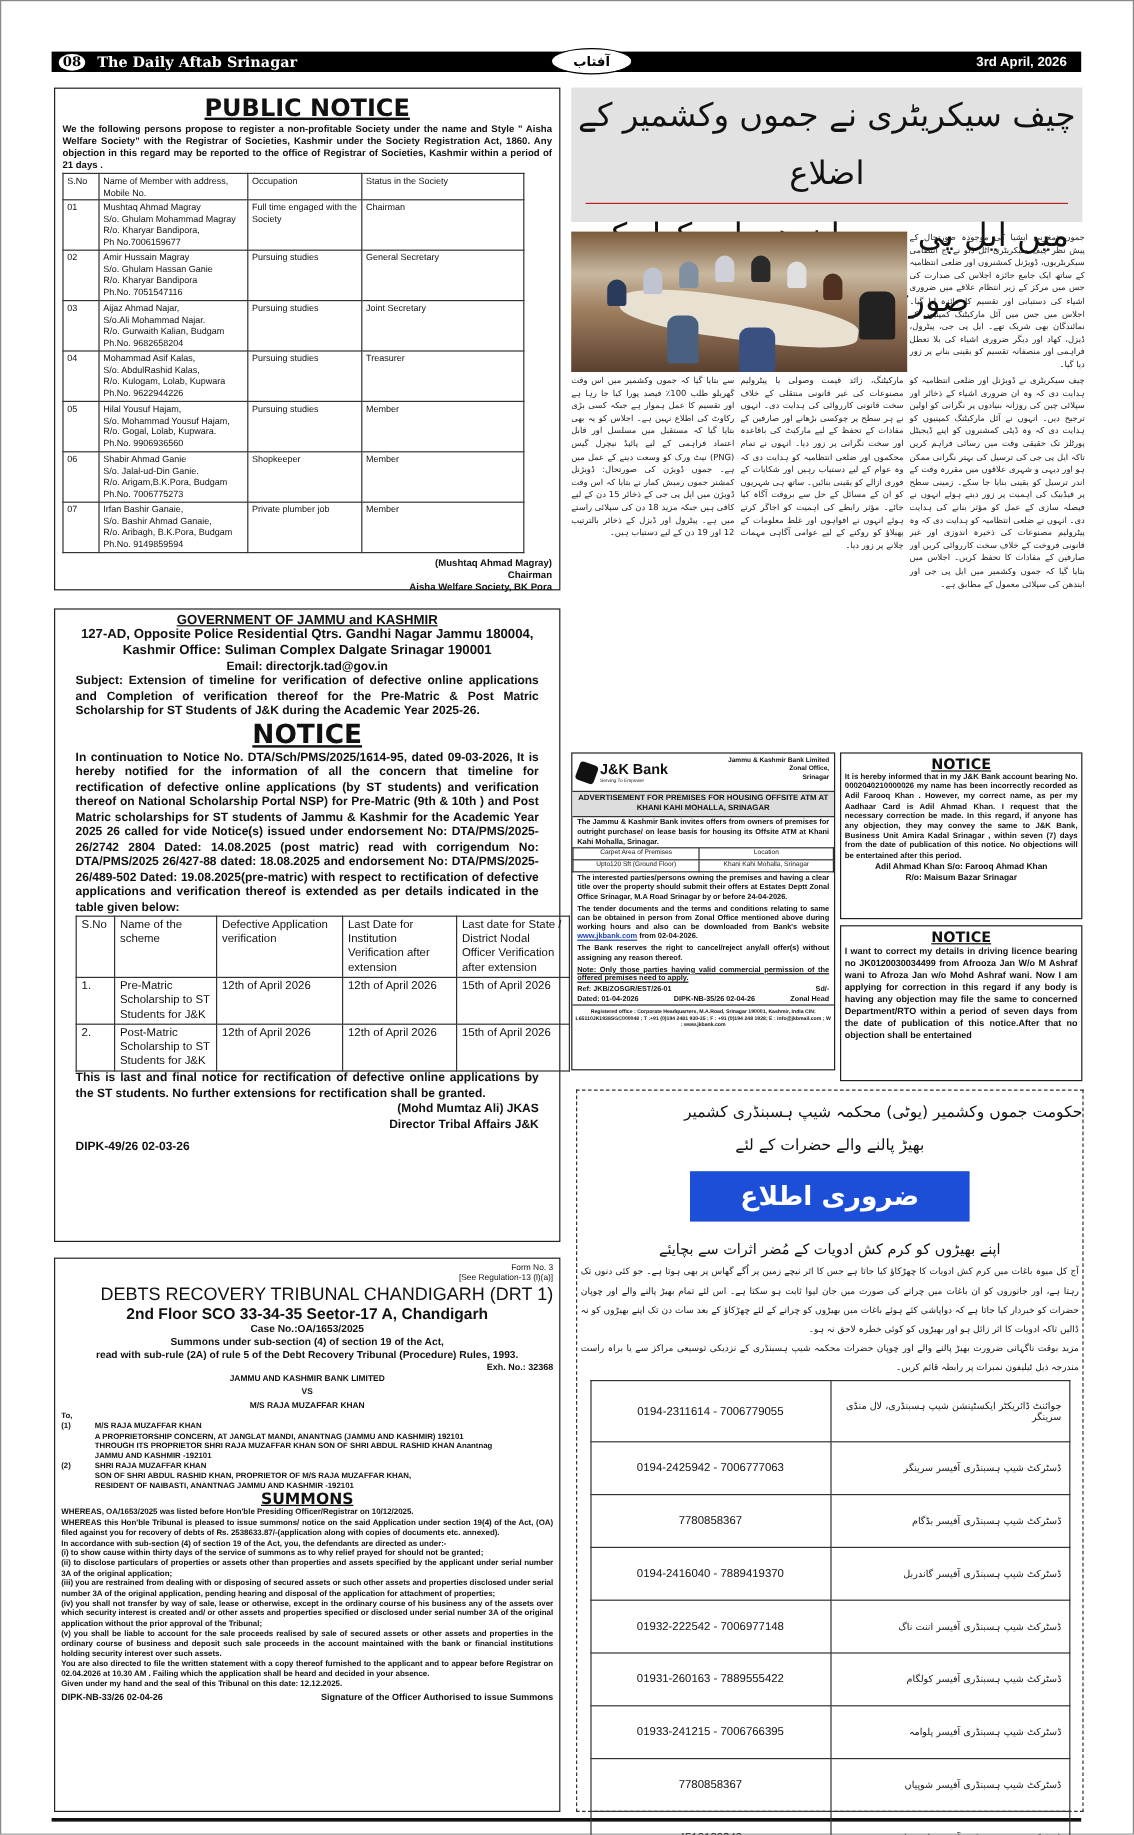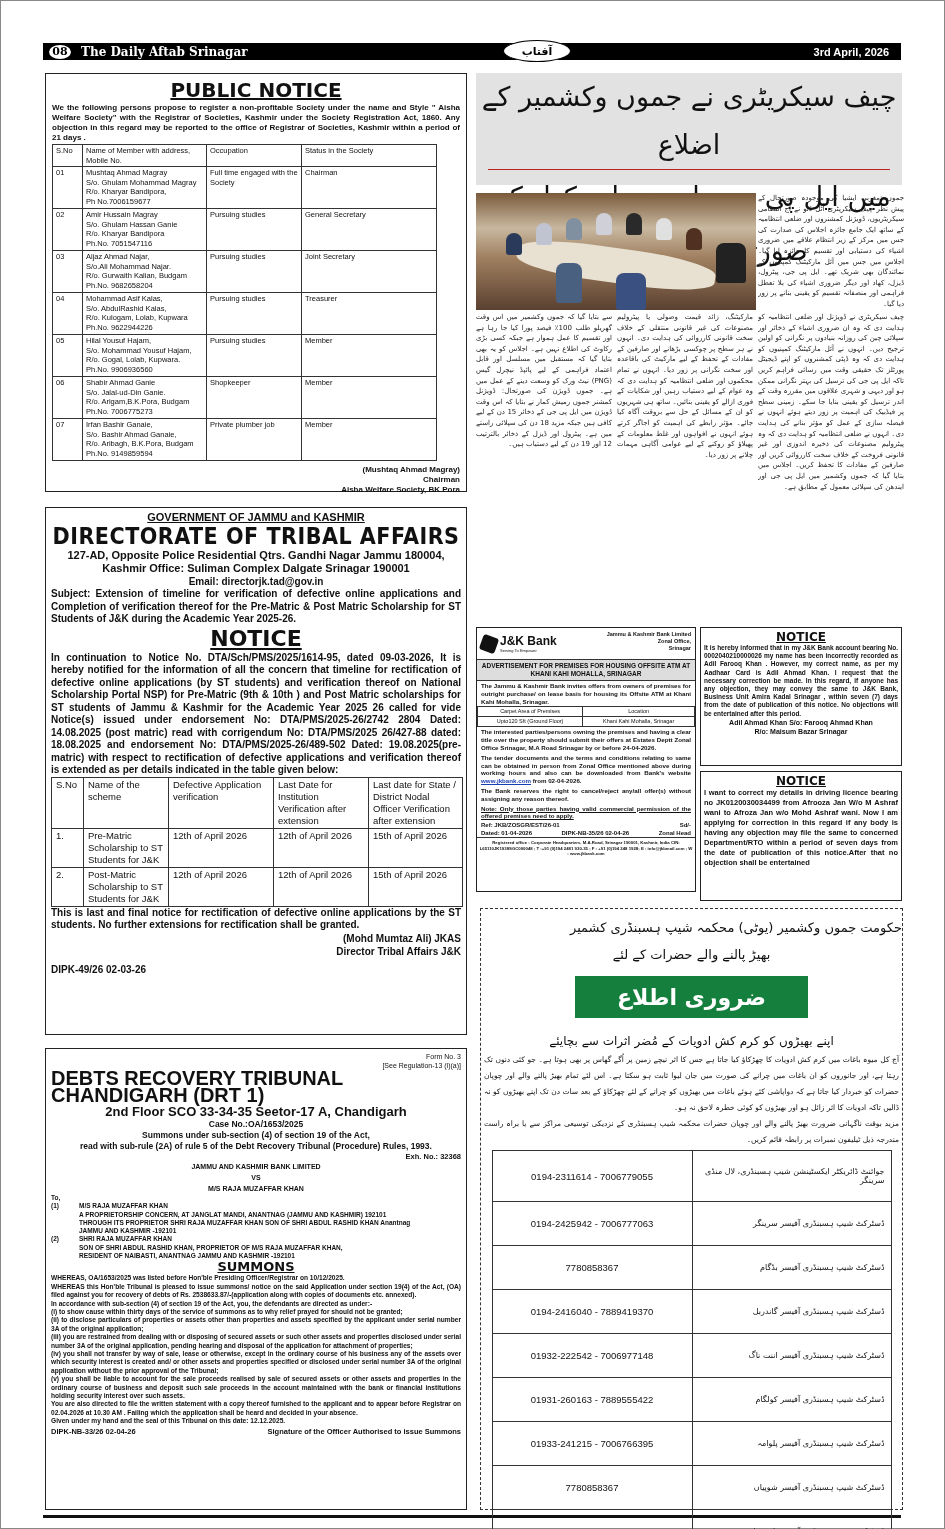--- a/index.html
+++ b/index.html
@@ -1,54 +1,54 @@
 <!DOCTYPE html>
 <html><head>
 <meta charset="utf-8">
 <style>
   * { box-sizing: border-box; margin: 0; padding: 0; }
   body { width: 945px; height: 1529px; background: #fff; font-family: "Liberation Sans", sans-serif; color: #111; position: relative; overflow: hidden; }
   .frame { position: absolute; left: 0; top: 0; width: 945px; height: 1529px; border: 1px solid #888; }
   .masthead { position: absolute; left: 43px; top: 43px; width: 858px; height: 17px; background: #000; color: #fff; display: flex; align-items: center; }
   .masthead .pg { background: #fff; color: #000; border-radius: 50%; width: 22px; height: 14px; margin-left: 6px; font: bold 11px "DejaVu Serif", serif; display: flex; align-items: center; justify-content: center; }
   .masthead .paper { font: bold 12px "DejaVu Serif", serif; margin-left: 10px; }
-  .masthead .logo { position: absolute; left: 460px; top: -3px; width: 68px; height: 22px; background: #fff; border-radius: 50%; border: 1px solid #000; font: bold 11px "DejaVu Sans", sans-serif; color: #000; display: flex; align-items: center; justify-content: center; }
+  .masthead .logo { position: absolute; left: 416px; top: -3px; width: 68px; height: 22px; background: #fff; border-radius: 50%; border: 1px solid #000; font: bold 11px "DejaVu Sans", sans-serif; color: #000; display: flex; align-items: center; justify-content: center; }
   .masthead .date { position: absolute; right: 12px; font: bold 11px "Liberation Sans", sans-serif; }
 
   .box { position: absolute; border: 1.5px solid #222; background: #fff; }
   .title-big { font-family: "DejaVu Sans", sans-serif; font-weight: bold; text-align: center; text-decoration: underline; }
   table { border-collapse: collapse; }
   td, th { border: 1px solid #333; vertical-align: top; text-align: left; font-weight: normal; }
 
   
   #pn { left: 45px; top: 73px; width: 422px; height: 419px; padding: 4px 6px; }
   #pn h1 { font-size: 20px; margin-bottom: 1px; }
   #pn .intro { font-size: 8px; line-height: 10px; font-weight: bold; text-align: justify; }
   #pn table { width: 385px; font-size: 7.5px; line-height: 9.5px; margin-top: 1px; }
   #pn td { padding: 1px 3px; height: 42px; }
   #pn tr.hdr td { height: 20px; }
   #pn .sign { text-align: right; font-size: 8px; font-weight: bold; line-height: 10px; margin-top: 4px; }
 
   
-  #tribal { left: 45px; top: 507px; width: 422px; height: 528px; padding: 3px 5px; }
+  #tribal { left: 45px; top: 507px; width: 422px; height: 528px; padding: 3px 17px; }
   #tribal .gov { text-align: center; font: bold 11px "Liberation Sans", sans-serif; text-decoration: underline; }
   #tribal .dir { text-align: center; font: bold 23px "DejaVu Sans Condensed", "DejaVu Sans", sans-serif; letter-spacing: 0.5px; line-height: 26px; }
   #tribal .addr { text-align: center; font-weight: bold; font-size: 11px; line-height: 13px; }
   #tribal .email { text-align: center; font-weight: bold; font-size: 10px; line-height: 13px; }
   #tribal .subj, #tribal .body { font-size: 10px; line-height: 12.5px; text-align: justify; font-weight: bold; }
   #tribal .notice { font-size: 22px; line-height: 26px; }
   #tribal table { width: 412px; font-size: 9.5px; line-height: 12px; font-weight: bold; }
   #tribal td { padding: 1px 4px; }
   #tribal .sign { text-align: right; font-weight: bold; font-size: 10px; line-height: 13px; }
   #tribal .ref { font-weight: bold; font-size: 10px; margin-top: 6px; }
 
   
   #drt { left: 45px; top: 1048px; width: 422px; height: 462px; padding: 3px 5px; }
   #drt .form { text-align: right; font-size: 7px; line-height: 9px; }
-  #drt .t1 { text-align: left; font-weight: bold; font-size: 20px; line-height: 17px; }
+  #drt .t1 { text-align: right; font-weight: normal; font-size: 15px; line-height: 17px; }
   #drt .t2 { text-align: center; font-weight: bold; font-size: 13px; line-height: 15px; }
   #drt .t3 { text-align: center; font-weight: bold; font-size: 8.5px; line-height: 11px; }
   #drt .exh { text-align: right; font-weight: bold; font-size: 7.5px; }
   #drt .party { text-align: center; font-weight: bold; font-size: 7px; line-height: 11px; }
   #drt .addr { font-size: 6.5px; line-height: 8.3px; font-weight: bold; }
   #drt .addr .row { display: flex; }
   #drt .addr .num { width: 28px; flex: none; }
   #drt .summons { font-size: 13px; text-align: center; line-height: 14px; }
   #drt .txt { font-size: 6.6px; line-height: 8.4px; font-weight: bold; text-align: justify; }
   #drt .foot { display: flex; justify-content: space-between; font-weight: bold; font-size: 7.5px; margin-top: 1px; }
@@ -89,21 +89,21 @@
   #n2 { left: 700px; top: 771px; width: 202px; height: 130px; padding: 2px 3px; }
   .ntitle { font-family: "DejaVu Sans", sans-serif; font-weight: bold; text-align: center; text-decoration: underline; font-size: 12px; line-height: 14px; }
   #n1 .t { font-size: 6.5px; line-height: 8.2px; font-weight: bold; text-align: justify; }
   #n1 .sig { font-size: 7px; line-height: 9px; font-weight: bold; text-align: center; }
   #n2 .t { font-size: 7.5px; line-height: 10px; font-weight: bold; text-align: justify; }
 
   
   #sheep { position: absolute; left: 480px; top: 908px; width: 423px; height: 602px; border: 1.5px dashed #333; font-family: "DejaVu Sans", sans-serif; direction: rtl; }
   #sheep .h1 { text-align: right; font-size: 13px; line-height: 22px; margin-top: 8px; }
   #sheep .h2 { text-align: center; font-size: 13px; line-height: 22px; margin-top: 5px; }
-  #sheep .banner { margin: 10px auto 12px; width: 233px; height: 42px; background: #15803d; color: #fff; font-size: 22px; font-weight: bold; display: flex; align-items: center; justify-content: center; }
+  #sheep .banner { margin: 10px auto 12px; width: 233px; height: 42px; background: #1d4ed8; color: #fff; font-size: 22px; font-weight: bold; display: flex; align-items: center; justify-content: center; }
   #sheep .h3 { text-align: center; font-size: 12px; line-height: 22px; margin-top: 8px; }
   #sheep .body { font-size: 7.5px; line-height: 16px; text-align: justify; padding: 0 3px; }
   #sheep table { direction: ltr; margin: 2px auto 0; width: 400px; font-size: 9.5px; }
   #sheep td { height: 20.5px; vertical-align: middle; padding: 16px 6px; border: 1px solid #333; }
   #sheep td.ph { text-align: center; font-family: "Liberation Sans", sans-serif; width: 200px; }
   #sheep td.ur { text-align: right; direction: rtl; font-size: 8px; }
   #sheep .foot { direction: ltr; display: flex; justify-content: space-between; padding: 0 6px; margin-top: 6px; font-size: 9px; font-weight: bold; font-family: "Liberation Sans", sans-serif; }
   #sheep .foot .pub { direction: rtl; font-family: "DejaVu Sans", sans-serif; font-weight: normal; font-size: 11px; }
   #sheep .fbar { margin: 6px 0 0 10px; width: 370px; height: 18px; background: #111; color: #fff; text-align: center; font-size: 9px; line-height: 18px; font-weight: bold; }
 </style>
@@ -211,21 +211,20 @@
     </table>
   <div class="sign">
     <div>(Mushtaq Ahmad Magray)</div>
     <div>Chairman</div>
     <div>Aisha Welfare Society, BK Pora</div>
   </div>
 </div>
 
 <div class="box" id="tribal">
   <div class="gov">GOVERNMENT OF JAMMU and KASHMIR</div>
-  <div class="dir">DIRECTORATE OF TRIBAL AFFAIRS</div>
   <div class="addr">127-AD, Opposite Police Residential Qtrs. Gandhi Nagar Jammu 180004,</div>
   <div class="addr">Kashmir Office: Suliman Complex Dalgate Srinagar 190001</div>
   <div class="email">Email: directorjk.tad@gov.in</div>
   <p class="subj">Subject: Extension of timeline for verification of defective online applications and Completion of verification thereof for the Pre-Matric &amp; Post Matric Scholarship for ST Students of J&amp;K during the Academic Year 2025-26.</p>
   <div class="title-big notice">NOTICE</div>
   <p class="body">In continuation to Notice No. DTA/Sch/PMS/2025/1614-95, dated 09-03-2026, It is hereby notified for the information of all the concern that timeline for rectification of defective online applications (by ST students) and verification thereof on National Scholarship Portal NSP) for Pre-Matric (9th &amp; 10th ) and Post Matric scholarships for ST students of Jammu &amp; Kashmir for the Academic Year 2025 26 called for vide Notice(s) issued under endorsement No: DTA/PMS/2025-26/2742 2804 Dated: 14.08.2025 (post matric) read with corrigendum No: DTA/PMS/2025 26/427-88 dated: 18.08.2025 and endorsement No: DTA/PMS/2025-26/489-502 Dated: 19.08.2025(pre-matric) with respect to rectification of defective applications and verification thereof is extended as per details indicated in the table given below:</p>
   <table>
     <tbody>
         <tr>
       <td style="width:32px">S.No</td>

